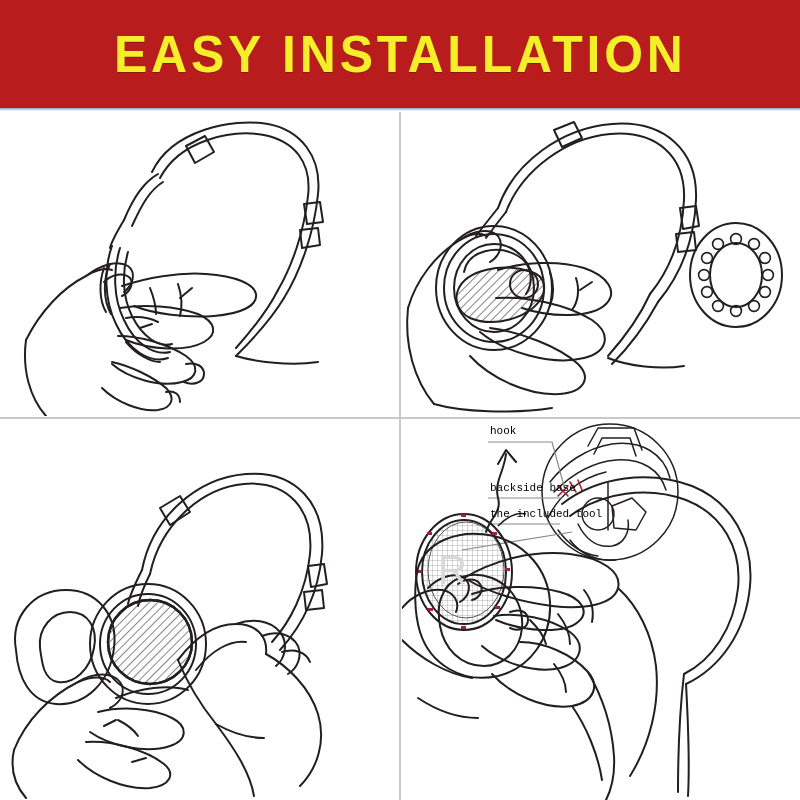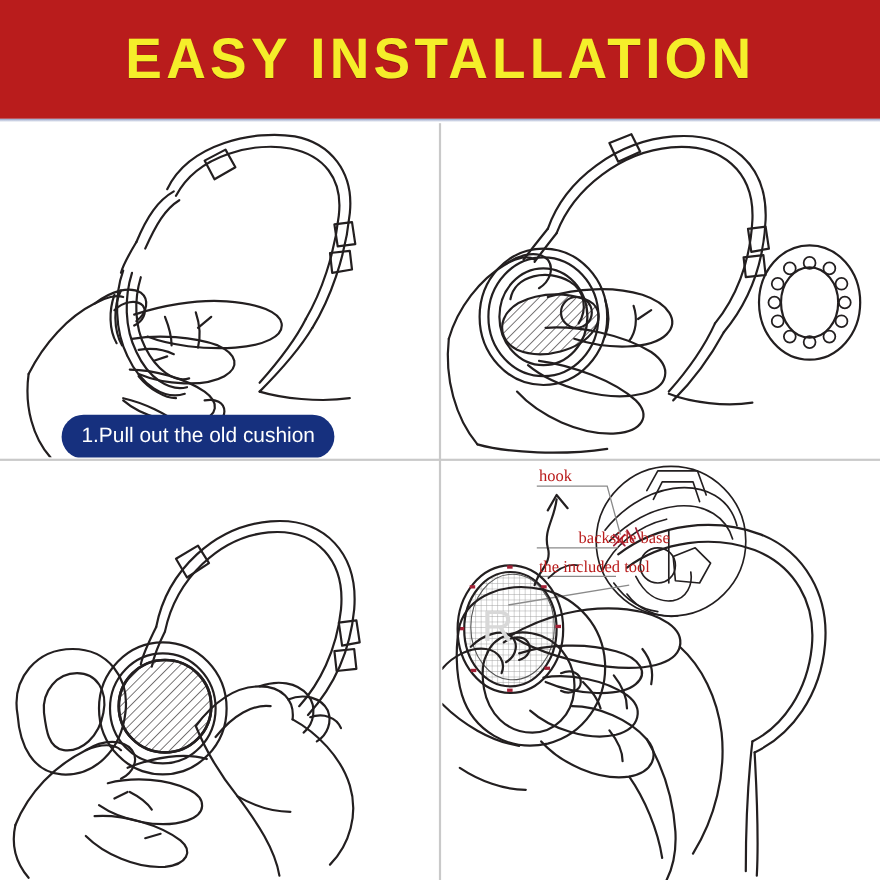--- a/index.html
+++ b/index.html
@@ -98,27 +98,27 @@
     padding: 7px 18px;
     box-sizing: border-box;
     white-space: pre-line;
     text-align: left;
   }
   #caption-1 { left: 56px;  top: 265px; }
 
   
   .annot {
     position: absolute;
-    font-family: Liberation Serif, serif;
-    font-size: 15px;
-    color: #b91c1c;
+    font-family: Liberation Mono, monospace;
+    font-size: 11px;
+    color: #000000;
     white-space: nowrap;
   }
   #annot-hook          { left: 88px;  top: 5px; }
-  #annot-backside-base { left: 88px;  top: 62px; margin-left: 36px; }
+  #annot-backside-base { left: 88px;  top: 62px; }
   #annot-included-tool { left: 88px;  top: 88px; }
 
   .r-label {
     position: absolute;
     left: 36px; top: 128px;
     font-family: "Liberation Sans", sans-serif;
     font-size: 40px;
     color: #d8d8d8;
     font-weight: normal;
     pointer-events: none;
@@ -187,21 +187,20 @@
                    C 160 276, 128 266, 112 252"></path>
 
           <path d="M112 250 C 130 254, 152 264, 166 276 C 176 286, 172 296, 158 298
                    C 140 300, 116 290, 102 276"></path>
 
           <path d="M104 170 C 112 162, 124 160, 130 166 C 134 172, 130 180, 122 184"></path>
           <path d="M186 252 C 196 250, 204 254, 204 262 C 204 270, 194 274, 184 270"></path>
           <path d="M166 280 C 174 278, 180 282, 180 290"></path>
         </g>
       </svg>
-      <div class="caption" id="caption-1">1.Pull out the old cushion</div>
     </div>
 
     <div class="panel" id="panel-2">
       <svg class="art" viewBox="0 0 398 304">
         <defs>
           <pattern id="hatch2" width="6" height="6" patternTransform="rotate(45)" patternUnits="userSpaceOnUse">
             <line x1="0" y1="0" x2="0" y2="6" stroke="#231f20" stroke-width="1.1"></line>
           </pattern>
         </defs>
         <g fill="none" stroke="#231f20" stroke-width="2" stroke-linecap="round" stroke-linejoin="round">

